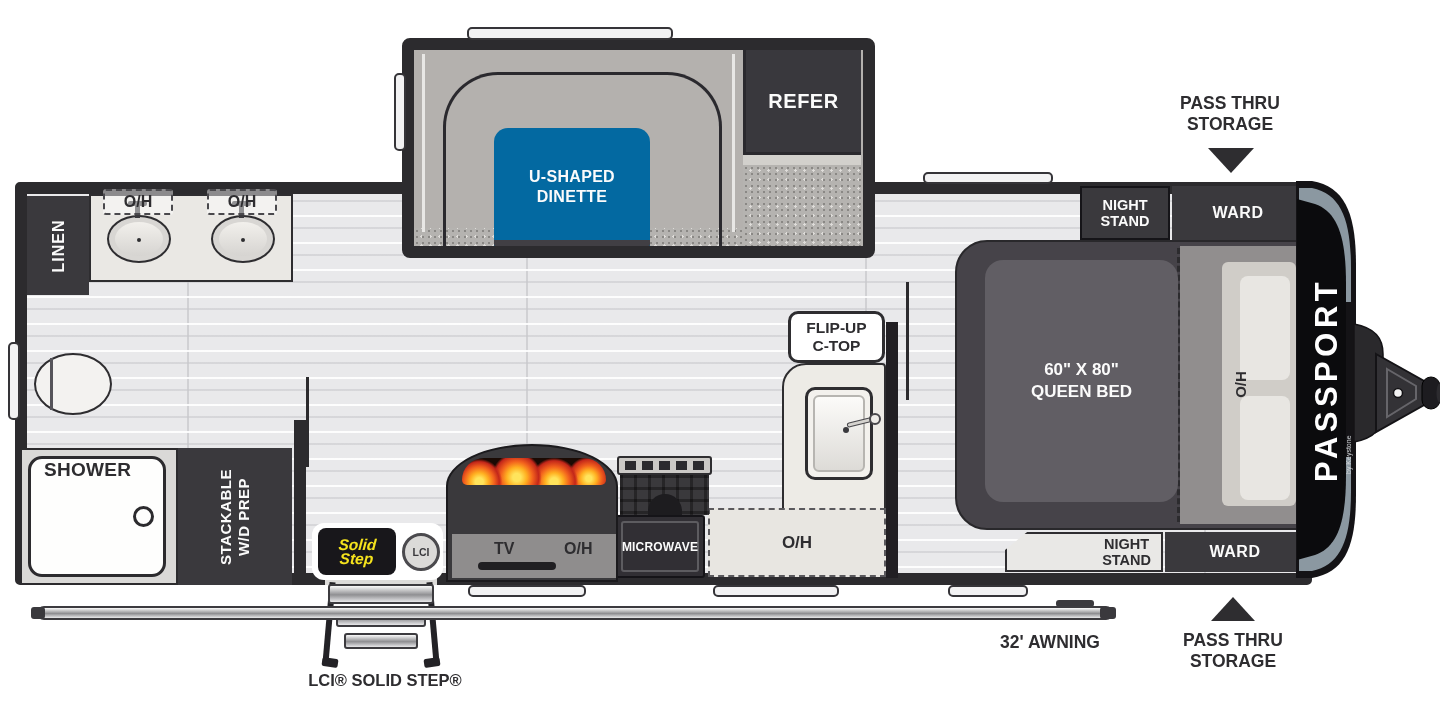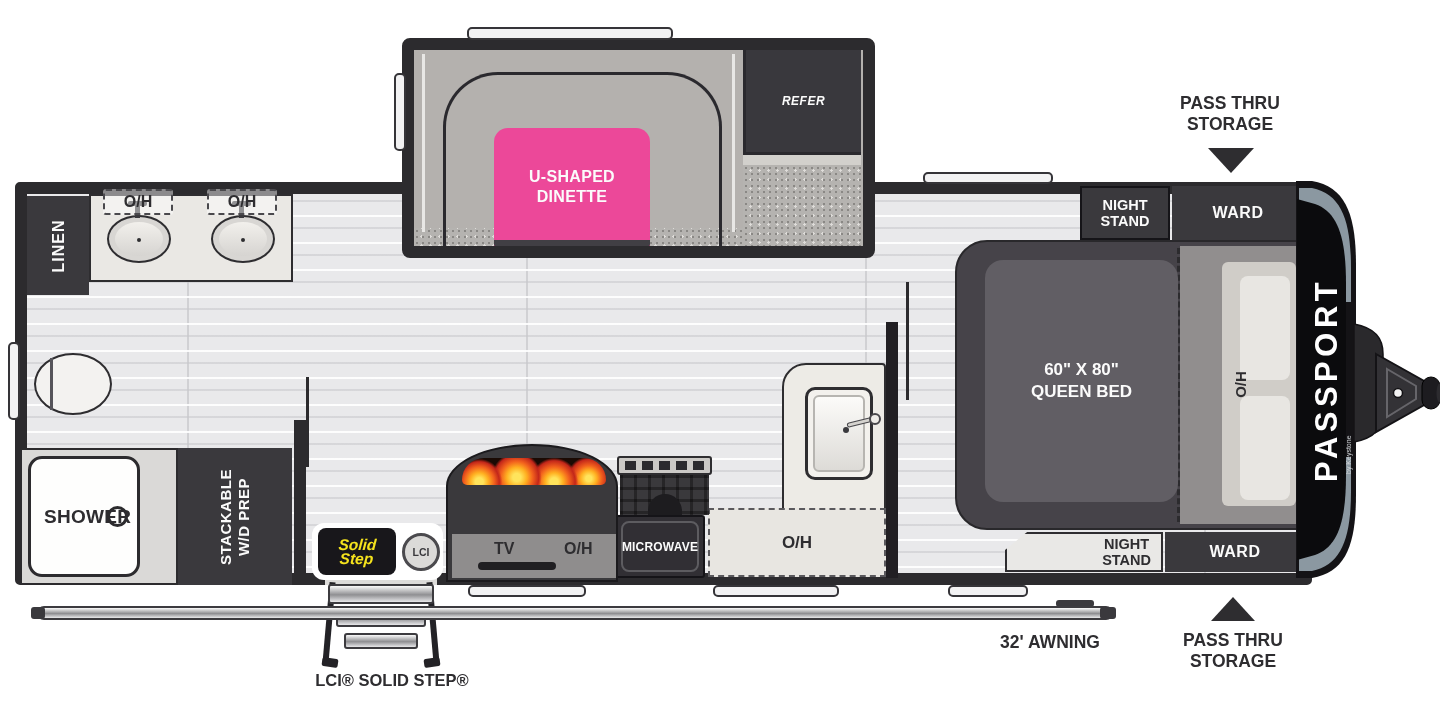--- a/index.html
+++ b/index.html
@@ -48,27 +48,27 @@
   <div class="abs win" style="left:948px;top:585px;width:80px;height:12px;z-index:3;"></div>
 
   <div class="abs" style="left:325px;top:572px;width:112px;height:13px;background:#dcdbd9;z-index:3;"></div>
 
   <div class="abs" style="left:402px;top:38px;width:473px;height:220px;border:12px solid #2c2b2e;border-radius:8px;background:#b4b1ae;z-index:3;overflow:hidden;">
     <div class="abs speckle" style="left:0;right:0;bottom:0;height:18px;"></div>
     <div class="abs speckle" style="right:0;top:103px;width:120px;bottom:0;"></div>
     <div class="abs" style="left:29px;top:22px;width:279px;height:176px;border:3px solid #2a292e;border-bottom:none;border-radius:55px 55px 0 0;"></div>
     <div class="abs" style="left:8px;top:4px;width:3px;height:178px;background:#e8e7e5;"></div>
     <div class="abs" style="left:318px;top:4px;width:3px;height:178px;background:#e8e7e5;"></div>
-    <div class="abs ctr" style="left:80px;top:78px;width:156px;height:118px;background:#ec4899;border-radius:14px 14px 0 0;">
+    <div class="abs ctr" style="left:80px;top:78px;width:156px;height:118px;background:#0369a1;border-radius:14px 14px 0 0;">
       <span class="lw pre" style="font-size:16px;line-height:20px;letter-spacing:.3px;">U-SHAPED
 DINETTE</span>
     </div>
     <div class="abs" style="left:80px;top:190px;width:156px;height:20px;background:#413f44;border-radius:0 0 78px 78px / 0 0 16px 16px;"></div>
     <div class="abs ctr" style="left:329px;top:0;width:118px;height:105px;background:#39383d;border-left:3px solid #2a292e;border-bottom:3px solid #2a292e;">
-      <span class="lw" style="font-size:12px;letter-spacing:.5px;font-style:italic;">REFER</span>
+      <span class="lw" style="font-size:20px;letter-spacing:.5px;">REFER</span>
     </div>
     <div class="abs" style="left:329px;top:105px;width:118px;height:10px;background:#d2d0cc;"></div>
   </div>
   <div class="abs win" style="left:467px;top:27px;width:206px;height:13px;z-index:4;"></div>
   <div class="abs win" style="left:394px;top:73px;width:12px;height:78px;z-index:4;"></div>
 
   <div class="abs dk vwrap" style="left:27px;top:196px;width:62px;height:99px;z-index:4;">
     <span class="lw vert" style="font-size:16px;letter-spacing:1px;">LINEN</span>
   </div>
 
@@ -94,57 +94,61 @@
   </div>
 
 
   <div class="abs" style="left:34px;top:353px;width:78px;height:62px;border:2.5px solid #2e2d30;border-radius:50%;background:#f3f2f0;z-index:4;"></div>
   <div class="abs" style="left:50px;top:358px;width:3px;height:52px;background:#55545a;z-index:5;"></div>
 
   <div class="abs" style="left:294px;top:420px;width:12px;height:165px;background:#2c2b2e;z-index:4;"></div>
   <div class="abs" style="left:306px;top:377px;width:3px;height:90px;background:#2c2b2e;z-index:4;"></div>
 
   <div class="abs" style="left:20px;top:448px;width:158px;height:137px;background:#dad9d7;border:2px solid #2c2b2e;z-index:4;">
-    <div class="abs" style="left:6px;top:6px;width:112px;height:121px;background:#fefefd;border:3px solid #2c2b2e;border-radius:14px;display:flex;align-items:center;">
+    <div class="abs" style="left:6px;top:6px;width:138px;height:121px;background:#fefefd;border:3px solid #2c2b2e;border-radius:14px;display:flex;align-items:flex-start;">
       <span class="lb" style="font-size:19px;margin-left:13px;letter-spacing:.3px;">SHOWER</span>
       <div class="abs" style="right:9px;top:47px;width:21px;height:21px;border:3px solid #2c2b2e;border-radius:50%;"></div>
     </div>
   </div>
 
   <div class="abs dk vwrap" style="left:178px;top:448px;width:114px;height:137px;z-index:4;">
     <span class="lw vert" style="font-size:15px;line-height:18px;letter-spacing:.5px;">STACKABLE
 W/D PREP</span>
   </div>
 
   <div class="abs" style="left:886px;top:322px;width:12px;height:256px;background:#211f23;z-index:4;"></div>
   <div class="abs" style="left:906px;top:282px;width:3px;height:118px;background:#2c2b2e;z-index:4;"></div>
 
   <div class="abs" style="left:782px;top:363px;width:104px;height:149px;background:#edebe6;border:2.5px solid #2e2d30;border-radius:24px 4px 0 0;z-index:4;"></div>
   <div class="abs ctr" style="left:708px;top:508px;width:178px;height:69px;background:#e8e6e1;border:2.5px dashed #5a595d;z-index:4;">
     <span class="lb" style="font-size:17px;">O/H</span>
   </div>
+  <div class="abs ctr" style="left:788px;top:311px;width:97px;height:52px;background:#fff;border:3px solid #2e2d30;border-radius:10px;z-index:6;">
+    <span class="lb pre" style="font-size:15.5px;line-height:18px;">FLIP-UP
+C-TOP</span>
+  </div>
   <div class="abs" style="left:805px;top:387px;width:68px;height:93px;border:3px solid #2e2d30;border-radius:10px;background:#f3f1ed;z-index:5;">
     <div class="abs" style="left:5px;top:5px;right:5px;bottom:5px;border:2px solid #b7b5b1;border-radius:6px;background:linear-gradient(180deg,#fcfbf9,#dddbd7);"></div>
   </div>
   <div class="abs" style="left:843px;top:427px;width:6px;height:6px;background:#3a393d;border-radius:50%;z-index:6;"></div>
   <div class="abs" style="left:847px;top:423px;width:28px;height:5px;background:#d5d3cf;border:1.5px solid #48474b;border-radius:3px;transform:rotate(-14deg);transform-origin:left center;z-index:6;"></div>
   <div class="abs" style="left:869px;top:413px;width:12px;height:12px;border:2.5px solid #48474b;border-radius:50%;background:#edebe7;z-index:6;"></div>
 
   <div class="abs" style="left:617px;top:456px;width:95px;height:19px;background:#cbc9c6;border:2px solid #2e2d30;border-radius:3px;z-index:5;display:flex;align-items:center;justify-content:space-evenly;">
     <span style="width:11px;height:9px;background:#2b2a2e;"></span>
     <span style="width:11px;height:9px;background:#2b2a2e;"></span>
     <span style="width:11px;height:9px;background:#2b2a2e;"></span>
     <span style="width:11px;height:9px;background:#2b2a2e;"></span>
     <span style="width:11px;height:9px;background:#2b2a2e;"></span>
   </div>
   <div class="abs" style="left:620px;top:475px;width:89px;height:40px;background:#3a393c;z-index:5;background-image:repeating-linear-gradient(90deg,rgba(0,0,0,.35) 0 3px,rgba(0,0,0,0) 3px 14px),repeating-linear-gradient(180deg,rgba(0,0,0,.35) 0 3px,rgba(0,0,0,0) 3px 12px);"></div>
   <div class="abs" style="left:648px;top:494px;width:34px;height:21px;background:#1d1c1f;border-radius:17px 17px 0 0;z-index:5;"></div>
 
   <div class="abs" style="left:615px;top:515px;width:90px;height:63px;background:#312f34;border:2px solid #151418;border-radius:3px;z-index:5;">
-    <div class="abs ctr" style="left:4px;top:4px;right:4px;bottom:4px;border:2px solid #5d5c60;border-radius:8px;justify-content:center;">
+    <div class="abs ctr" style="left:4px;top:4px;right:4px;bottom:4px;border:2px solid #5d5c60;border-radius:3px;justify-content:center;">
       <span class="lw" style="font-size:12px;letter-spacing:.2px;">MICROWAVE</span>
     </div>
   </div>
 
   <div class="abs" style="left:446px;top:444px;width:172px;height:138px;background:#3a393c;border:2px solid #1b1a1d;border-radius:90px 90px 0 0 / 44px 44px 0 0;z-index:5;">
     <div class="abs flames" style="left:14px;top:12px;width:144px;height:27px;"></div>
     <div class="abs" style="left:4px;top:88px;width:164px;height:44px;background:#8f8d8d;">
       <span class="lb" style="position:absolute;left:42px;top:6px;font-size:16px;">TV</span>
       <span class="lb" style="position:absolute;left:112px;top:6px;font-size:16px;">O/H</span>
       <div class="abs" style="left:26px;top:28px;width:78px;height:8px;background:#201f22;border-radius:4px;"></div>
@@ -230,17 +234,17 @@
   <div class="abs tri-up" style="left:1211px;top:597px;z-index:7;"></div>
   <div class="abs ctr" style="left:1151px;top:629px;width:164px;height:44px;z-index:7;">
     <span class="lb pre" style="font-size:17.5px;line-height:21.5px;">PASS THRU
 STORAGE</span>
   </div>
 
   <div class="abs ctr" style="left:980px;top:631px;width:140px;height:22px;z-index:7;">
     <span class="lb" style="font-size:17.5px;">32' AWNING</span>
   </div>
 
-  <div class="abs ctr" style="left:302px;top:669px;width:180px;height:22px;z-index:7;">
+  <div class="abs ctr" style="left:295px;top:669px;width:180px;height:22px;z-index:7;">
     <span class="lb" style="font-size:16.5px;">LCI® SOLID STEP®</span>
   </div>
 
 </div>
 
 </body></html>

